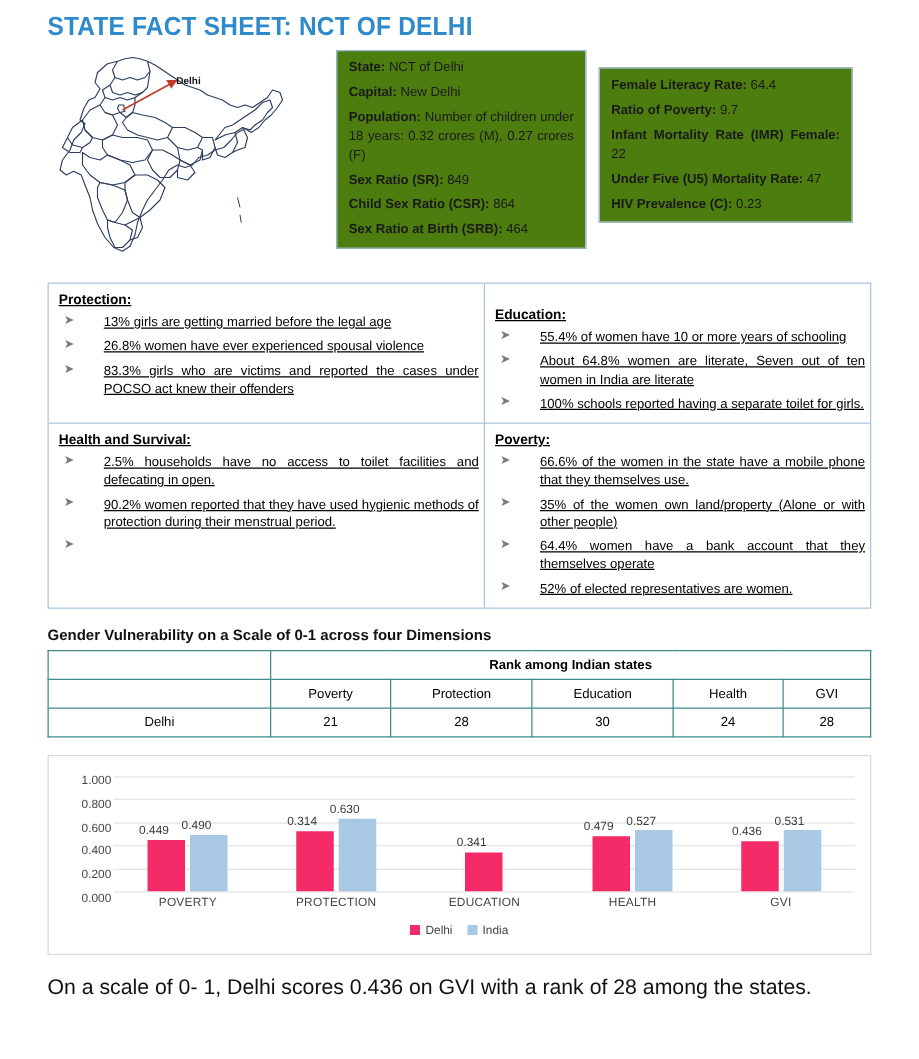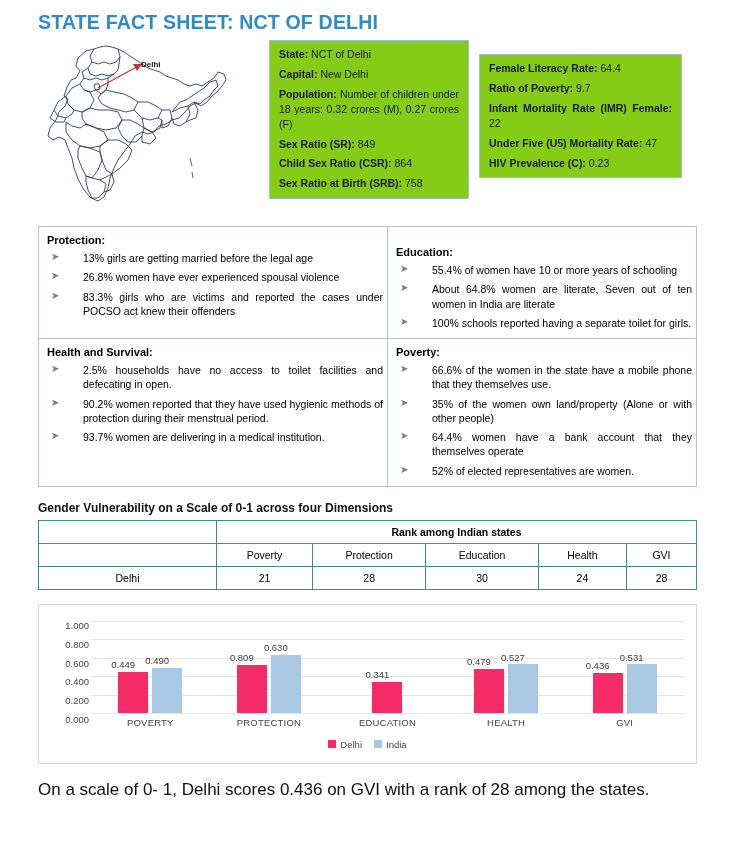--- a/index.html
+++ b/index.html
@@ -56,21 +56,21 @@
     position: absolute;
     left: 103px;
     top: 20px;
     font-size: 8px;
     font-weight: bold;
     color: #111;
     font-family: "Liberation Sans", sans-serif;
   }
 
   .info-box {
-    background: #84cc16;
+    background: #4d7c0f;
     border: 1px solid #9DBCD8;
     box-sizing: border-box;
     padding: 6px 9px 7px 9px;
     font-size: 10.5px;
     line-height: 1.42;
     color: #1a1a1a;
   }
   .info-box.left  { width: 200px; margin-left: 16px; }
   .info-box.right { width: 203px; margin-left: 10px; margin-top: 14px; }
   .info-box p {
@@ -83,20 +83,21 @@
   
   .facts {
     margin-top: 16px;
     border: 1px solid #A9C4DD;
     display: grid;
     grid-template-columns: 349px 1fr;
   }
   .fact-cell {
     padding: 7px 4px 8px 8px;
     box-sizing: border-box;
+    text-decoration: underline;
   }
   .fact-cell.tl { border-right: 1px solid #A9C4DD; border-bottom: 1px solid #A9C4DD; }
   .fact-cell.tr { border-bottom: 1px solid #A9C4DD; margin-top: 12px; }
   .fact-cell.bl { border-right: 1px solid #A9C4DD; }
   .fact-head {
     font-size: 11px;
     font-weight: bold;
     margin: 0 0 5px 0;
   }
   ul.fact-list {
@@ -341,21 +342,21 @@
       <p>
         <b>Sex Ratio (SR):</b>
         <span>849</span>
       </p>
       <p>
         <b>Child Sex Ratio (CSR):</b>
         <span>864</span>
       </p>
       <p>
         <b>Sex Ratio at Birth (SRB):</b>
-        <span>758</span>
+        <span>464</span>
       </p>
     </div>
 
     <div class="info-box right">
       <p>
         <b>Female Literacy Rate:</b>
         <span>64.4</span>
       </p>
       <p>
         <b>Ratio of Poverty:</b>
@@ -393,21 +394,21 @@
         <li><span class="arrow-bullet">➤</span><span>About 64.8% women are literate, Seven out of ten women in India are literate</span></li>
         <li><span class="arrow-bullet">➤</span><span>100% schools reported having a separate toilet for girls.</span></li>
       </ul>
     </div>
 
     <div class="fact-cell bl">
       <div class="fact-head">Health and Survival:</div>
       <ul class="fact-list">
         <li><span class="arrow-bullet">➤</span><span>2.5% households have no access to toilet facilities and defecating in open.</span></li>
         <li><span class="arrow-bullet">➤</span><span>90.2% women reported that they have used hygienic methods of protection during their menstrual period.</span></li>
-        <li><span class="arrow-bullet">➤</span><span>93.7% women are delivering in a medical institution.</span></li>
+        <li><span class="arrow-bullet">➤</span></li>
       </ul>
     </div>
 
     <div class="fact-cell br">
       <div class="fact-head">Poverty:</div>
       <ul class="fact-list">
         <li><span class="arrow-bullet">➤</span><span>66.6% of the women in the state have a mobile phone that they themselves use.</span></li>
         <li><span class="arrow-bullet">➤</span><span>35% of the women own land/property (Alone or with other people)</span></li>
         <li><span class="arrow-bullet">➤</span><span>64.4% women have a bank account that they themselves operate</span></li>
         <li><span class="arrow-bullet">➤</span><span>52% of elected representatives are women.</span></li>
@@ -475,21 +476,21 @@
             <div class="bar-value" style="bottom:43px">0.449</div>
           </div>
           <div class="bar-holder">
             <div class="bar india" style="height:45.1px"></div>
             <div class="bar-value" style="bottom:47px">0.490</div>
           </div>
         </div>
         <div class="group">
           <div class="bar-holder">
             <div class="bar delhi" style="height:47.8px"></div>
-            <div class="bar-value" style="bottom:49.5px">0.809</div>
+            <div class="bar-value" style="bottom:49.5px">0.314</div>
           </div>
           <div class="bar-holder">
             <div class="bar india" style="height:58px"></div>
             <div class="bar-value" style="bottom:59.5px">0.630</div>
           </div>
         </div>
         <div class="group">
           <div class="bar-holder">
             <div class="bar delhi" style="height:31.4px"></div>
             <div class="bar-value" style="bottom:33px">0.341</div>

